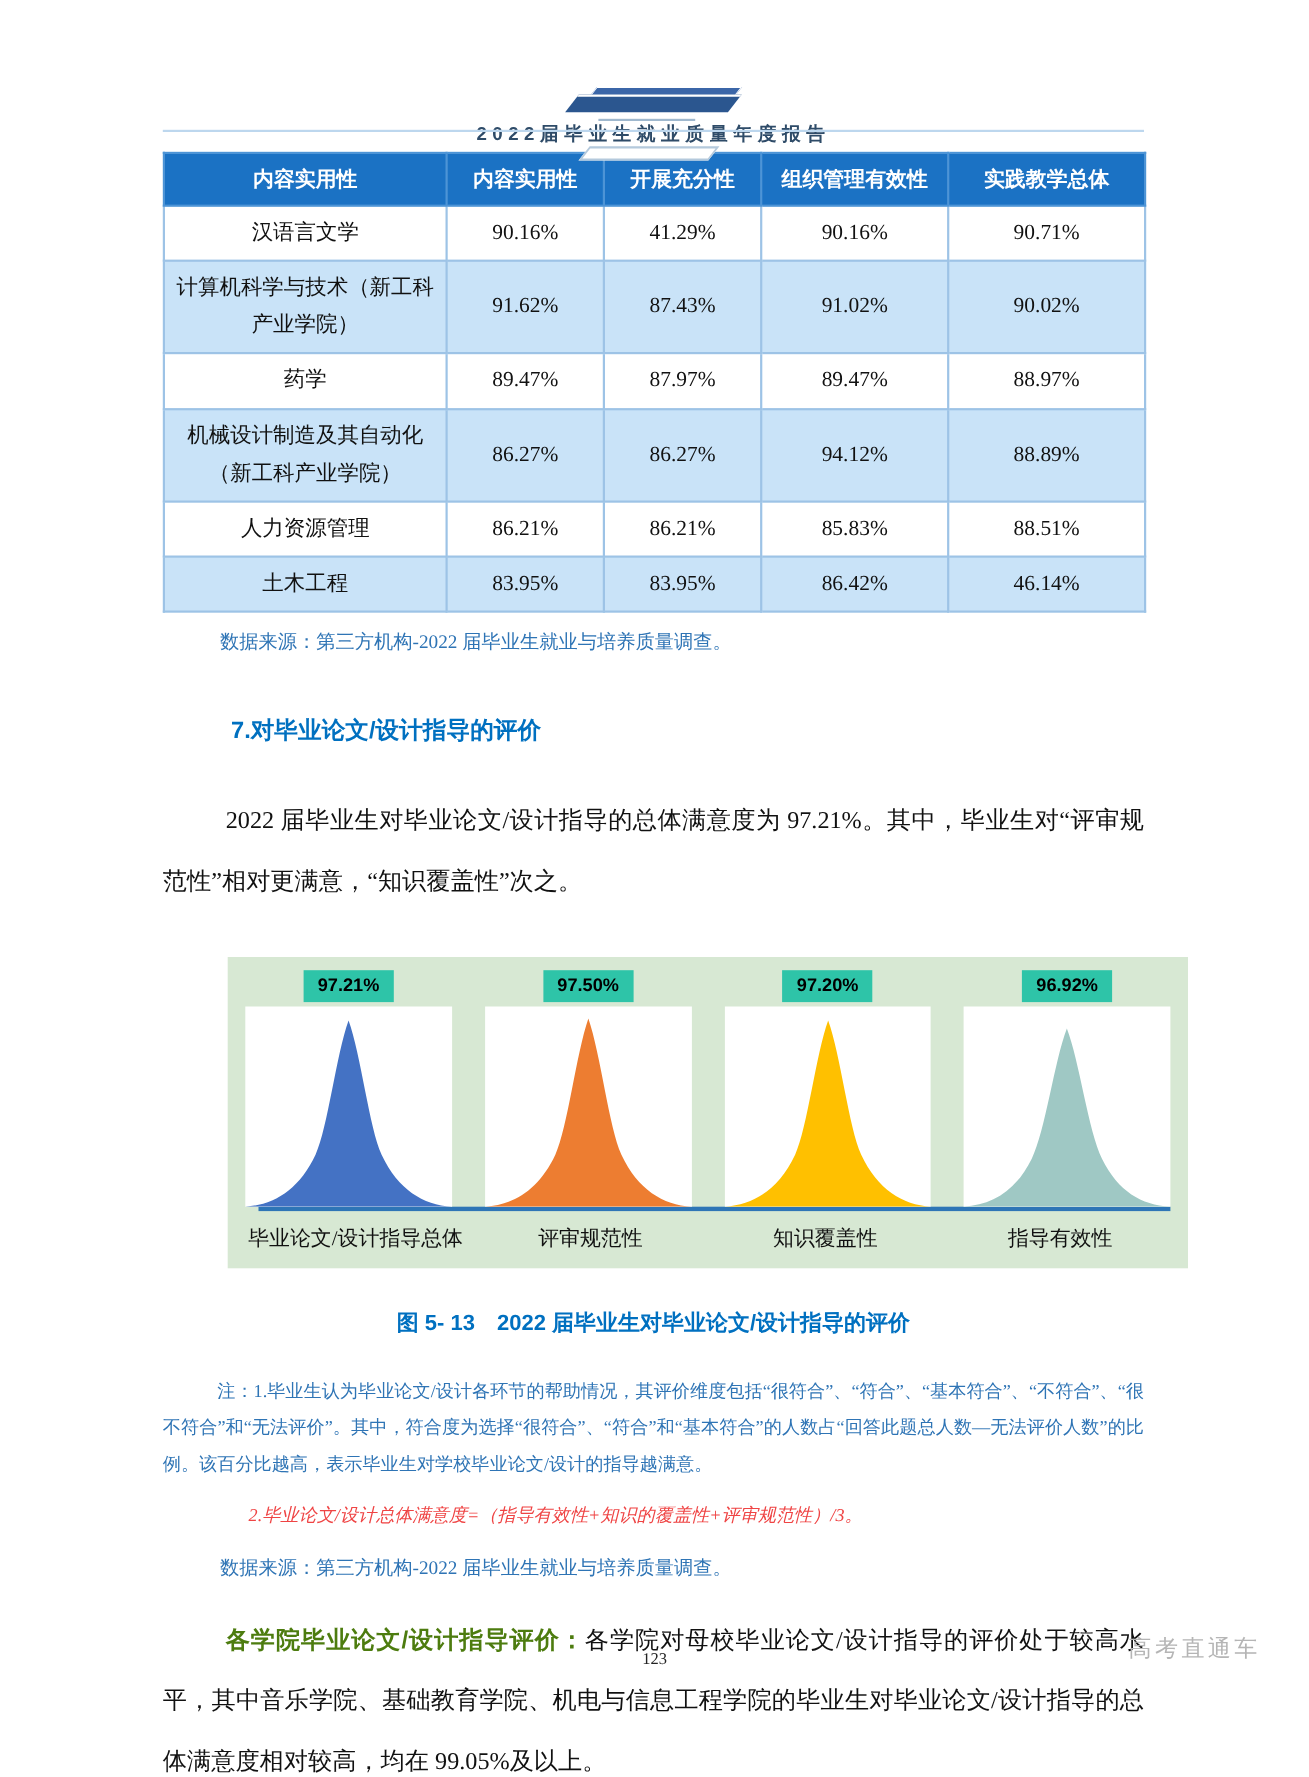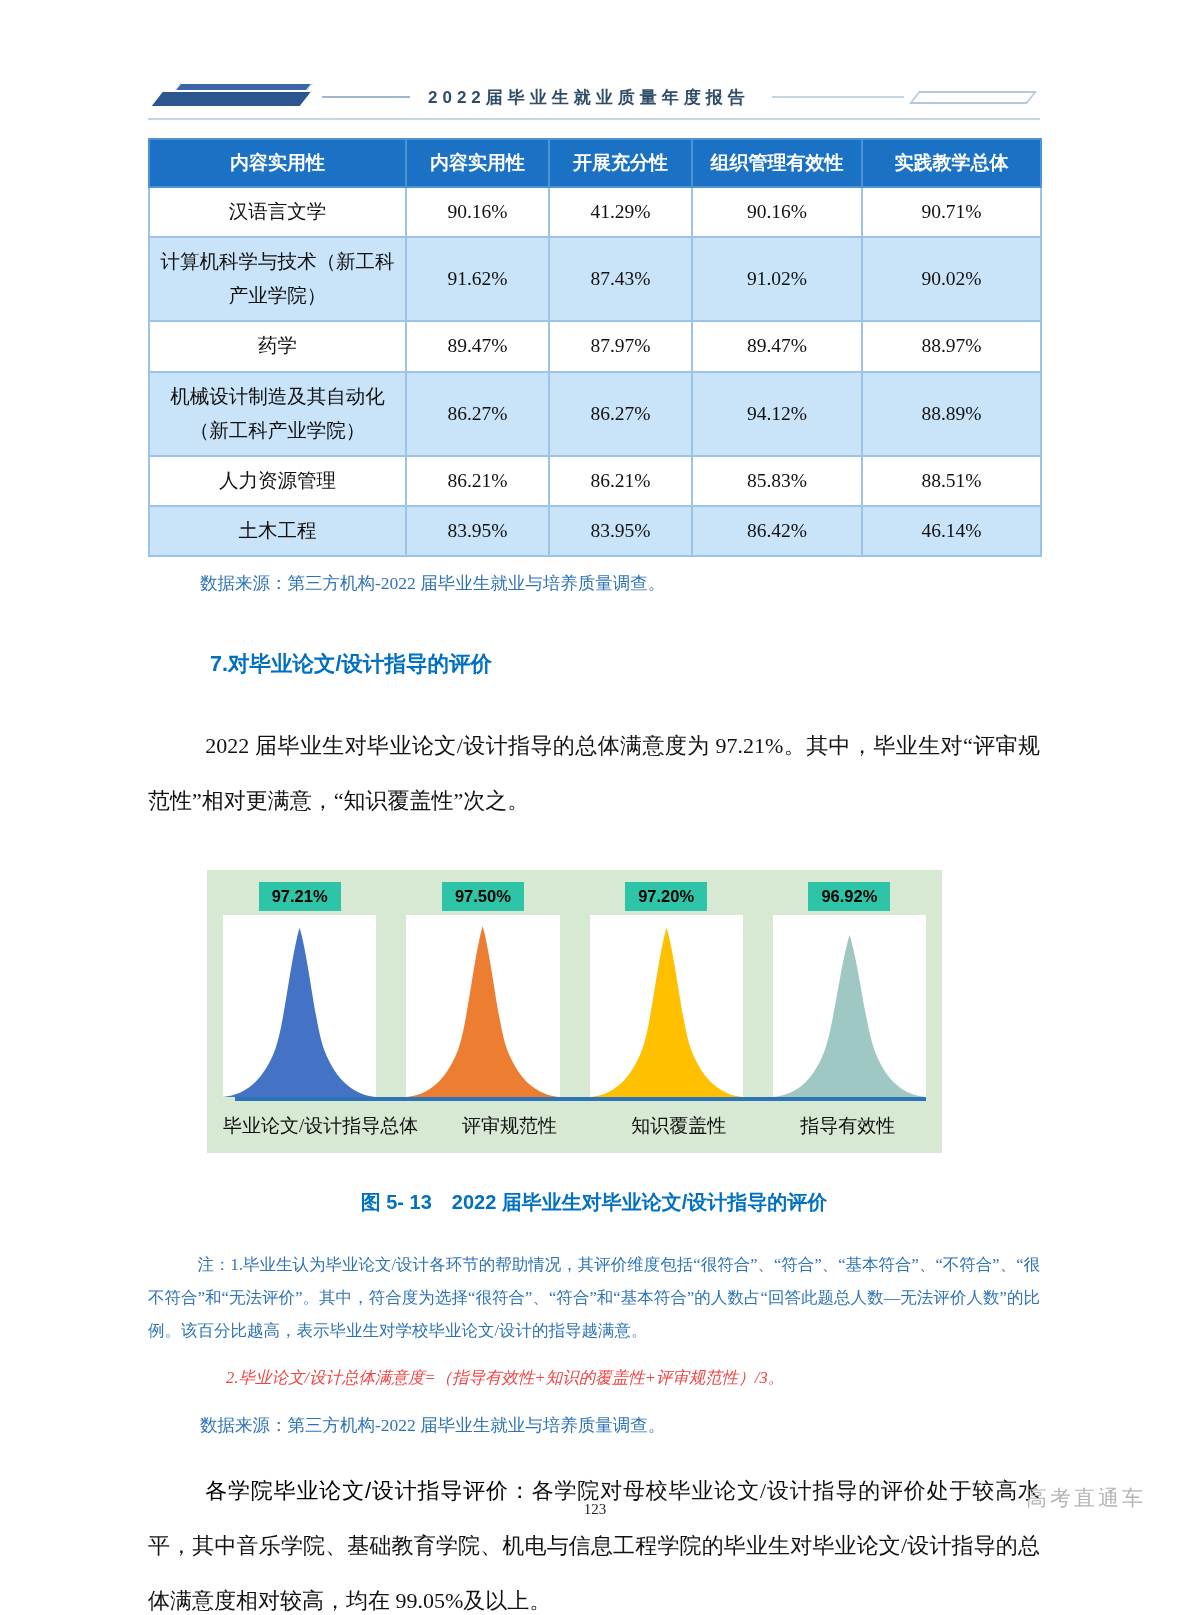--- a/index.html
+++ b/index.html
@@ -13,20 +13,21 @@
     color:#111;
     overflow:hidden;
   }
   .content { padding:78px 150px 0 148px; }
 
   
   .page-header {
     position:relative;
     display:flex; align-items:center;
     height:38px;
+    flex-direction:column;
   }
   .page-header::after {
     content:""; position:absolute; left:0; right:0; bottom:-4px;
     height:2px; background:#BDD7EE;
   }
   .logo { position:relative; width:168px; height:30px; flex:0 0 auto; }
   .logo .para-back {
     position:absolute; left:26px; top:1px; width:132px; height:17px;
     transform:skewX(-38deg); background:#3B66A8; border:1px solid #fff;
   }
@@ -75,21 +76,21 @@
     font-size:21.5px; font-weight:bold; color:#0070C0;
   }
   .body-paragraph {
     margin-top:40px;
     font-size:22px; line-height:55px;
     text-indent:2.6em; text-align:justify;
   }
 
   
   .chart-box {
-    width:735px; margin:42px 0 0 59px;
+    width:873px; margin:42px 0 0 59px;
     background:#D7E8D3;
     padding:12px 16px 14px 16px;
   }
   .chart-cols { display:flex; gap:30px; }
   .chart-col { flex:1 1 0; display:flex; flex-direction:column; align-items:center; }
   .badge {
     background:#2EC4A8; color:#000;
     font-family:"Liberation Sans", sans-serif;
     font-size:16.5px; font-weight:bold;
     padding:5px 13px; margin-bottom:4px;
@@ -125,21 +126,21 @@
   }
 
   
   .closing-paragraph {
     margin-top:26px;
     font-size:22px; line-height:55px;
     text-indent:2.6em; text-align:justify;
   }
   .closing-lead {
     font-family:"Liberation Sans", sans-serif;
-    font-weight:normal; color:#000000;
+    font-weight:bold; color:#4d7c0f;
   }
 
   
   .page-number {
     position:absolute; left:0; right:0; top:1501px;
     text-align:center; font-size:15px; color:#222;
   }
   .watermark {
     position:absolute; right:44px; top:1484px;
     color:#B5B5B5; font-size:21px; letter-spacing:3px;

